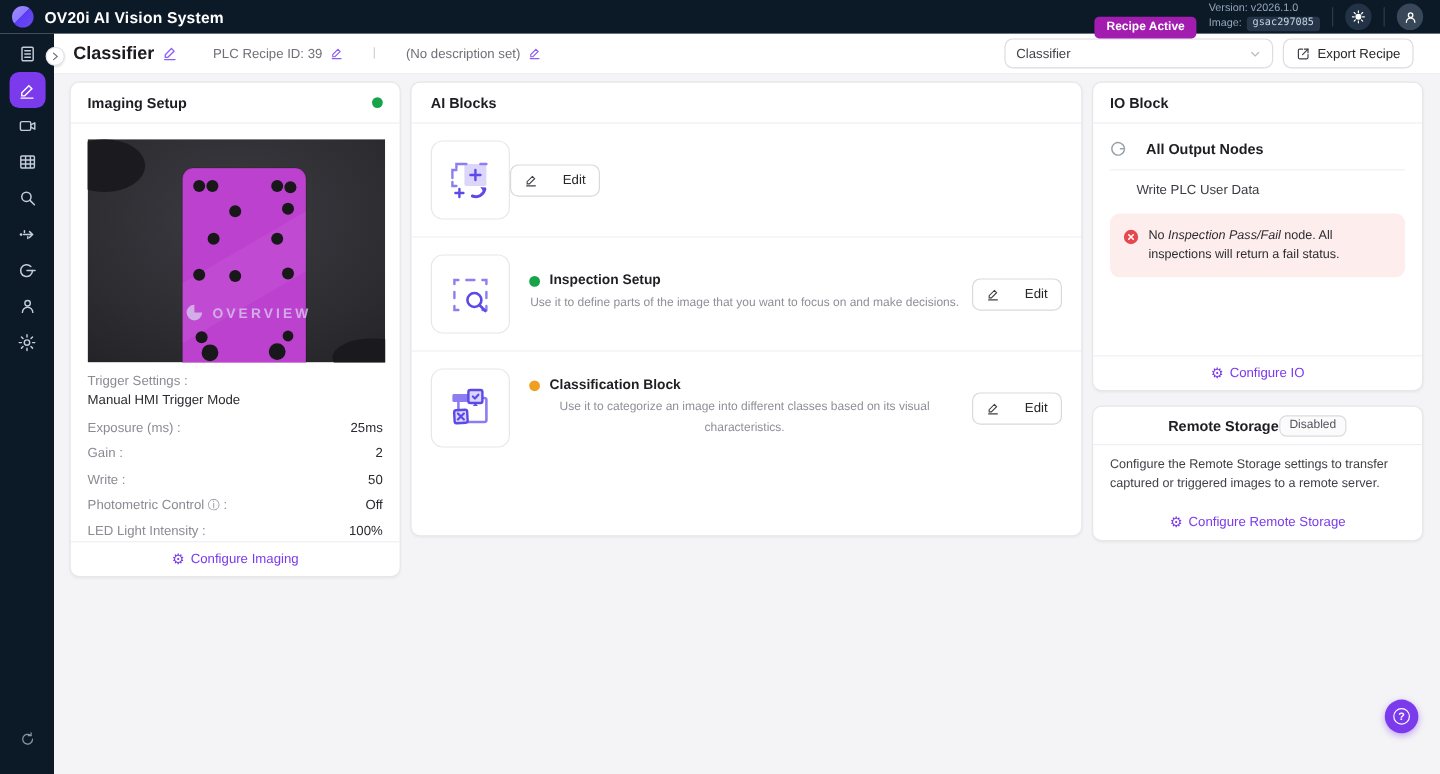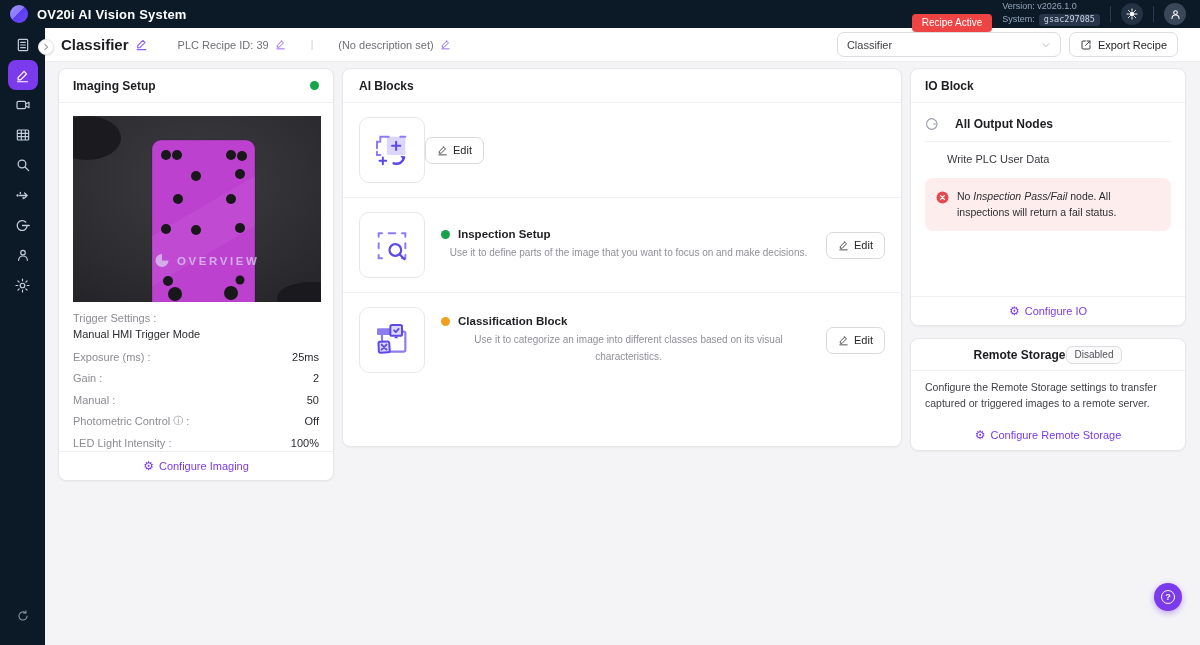--- a/index.html
+++ b/index.html
@@ -4,21 +4,21 @@
 <style>
   * { margin:0; padding:0; box-sizing:border-box; }
   html,body { width:1200px; height:645px; overflow:hidden; }
   body { font-family:"Liberation Sans", sans-serif; background:#f4f4f6; position:relative; color:#27272a; }
 
   
   .topbar { position:absolute; top:0; left:0; width:1200px; height:28px; background:#0c1a28; display:flex; align-items:center; padding:0 14px 0 10px; z-index:40; }
   .logo { width:18px; height:18px; border-radius:50%; background:linear-gradient(135deg,#9d8cff 0%,#8f7bff 45%,#5b3df5 46%,#6d4aef 100%); flex:0 0 auto; }
   .app-title { color:#fff; font-size:13px; font-weight:bold; margin-left:9px; letter-spacing:.2px; }
   .top-right { margin-left:auto; display:flex; align-items:center; gap:10px; }
-  .recipe-badge { background:#ef4444; color:#fff; font-size:10px; font-weight:normal; padding:4px 10px; border-radius:4px; line-height:1;margin-top:18px; }
+  .recipe-badge { background:#a21caf; color:#fff; font-size:10px; font-weight:bold; padding:4px 10px; border-radius:4px; line-height:1;margin-top:18px; }
   .ver-block { display:flex; flex-direction:column; gap:2px; font-size:9px; color:#93a5b9; line-height:1.1; }
   .serial-line { display:flex; align-items:center; gap:4px; }
   .serial-pill { background:#26354a; color:#c7d2df; font-family:"DejaVu Sans Mono", monospace; font-size:8.5px; padding:1px 5px; border-radius:3px; }
   .top-sep { width:1px; height:16px; background:#2b3b4f; }
   .circle-btn { width:22px; height:22px; border-radius:50%; background:#233244; display:flex; align-items:center; justify-content:center; cursor:pointer; }
   .circle-btn.avatar { background:#394859; }
 
   
   .sidebar { position:absolute; top:28px; left:0; bottom:0; width:45px; background:#0c1a28; z-index:30; display:flex; flex-direction:column; align-items:center; padding-top:2px; }
   .side-item { width:45px; height:30px; display:flex; align-items:center; justify-content:center; cursor:pointer; }
@@ -61,21 +61,21 @@
   
   #aiblocks { left:342px; top:68px; width:560px; height:379px;text-align:center; }
   #aiblocks .card-hd { justify-content:flex-start; padding:0 16px; }
   .ai-row { display:flex; align-items:center; padding:14px 16px; }
   .ai-row + .ai-row { border-top:1px solid #f0f0f3; }
   .ai-icon { width:66px; height:66px; border:1px solid #e7e7ea; border-radius:10px; display:flex; align-items:center; justify-content:center; flex:0 0 auto; align-self:flex-start; }
   .ai-text { flex:1; margin-left:16px; padding-right:10px; }
   .ai-name-row { display:flex; align-items:center; gap:8px; }
   .ai-name { font-size:11.5px; font-weight:bold; color:#1f1f24; }
   .ai-desc { font-size:10px; color:#8f8f98; line-height:1.65; margin-top:5px; max-width:400px; }
-  .edit-btn { height:27px; padding:0 11px; background:#fff; border:1px solid #d9d9de; border-radius:7px; display:flex; align-items:center; gap:5px; font-size:11px; color:#27272a; cursor:pointer; align-self:center; flex:0 0 auto; }
+  .edit-btn { height:27px; padding:0 11px; background:#fff; border:1px solid #d9d9de; border-radius:7px; display:flex; align-items:center; gap:21px; font-size:11px; color:#27272a; cursor:pointer; align-self:center; flex:0 0 auto; }
 
   
   #ioblock { left:910px; top:68px; width:276px; height:258px; }
   .io-body { padding:14px 14px 0 14px; }
   .io-group { display:flex; align-items:center; gap:16px; padding-bottom:10px; border-bottom:1px solid #f0f0f3; }
   .io-group .g { font-size:12px; font-weight:bold; color:#1d1d22; }
   .io-item { font-size:11px; color:#3a3a41; margin:11px 0 0 22px; }
   .alert { margin-top:13px; background:#fdeded; border-radius:8px; padding:10px 11px; display:flex; gap:8px; align-items:flex-start; }
   .alert-ic { flex:0 0 auto; margin-top:3px; }
   .alert-tx { font-size:10.5px; color:#2e2e33; line-height:1.55; }
@@ -96,21 +96,21 @@
 <body>
 
 <div class="topbar">
   <div class="logo"></div>
   <div class="app-title">OV20i AI Vision System</div>
   <div class="top-right">
     <div class="recipe-badge">Recipe Active</div>
     <div class="ver-block">
       <span>Version: v2026.1.0</span>
       <span class="serial-line">
-        <span>System:</span>
+        <span>Image:</span>
         <span class="serial-pill">gsac297085</span>
       </span>
     </div>
     <div class="top-sep"></div>
     <div class="circle-btn">
       <svg width="12" height="12" viewBox="0 0 24 24" fill="none" stroke="#fff" stroke-width="2" stroke-linecap="round">
           <circle cx="12" cy="12" r="4" fill="#fff"></circle>
           <path d="M12 2v3M12 19v3M2 12h3M19 12h3M4.9 4.9l2.1 2.1M17 17l2.1 2.1M19.1 4.9L17 7M7 17l-2.1 2.1"></path>
         </svg>
     </div>
@@ -309,21 +309,21 @@
     <div class="set-valline">Manual HMI Trigger Mode</div>
     <div class="set-row">
       <span class="lab">Exposure (ms) :</span>
       <span class="val">25ms</span>
     </div>
     <div class="set-row">
       <span class="lab">Gain :</span>
       <span class="val">2</span>
     </div>
     <div class="set-row">
-      <span class="lab">Manual :</span>
+      <span class="lab">Write :</span>
       <span class="val">50</span>
     </div>
     <div class="set-row">
       <span class="lab">
         <span>Photometric Control</span>
         <span class="info-glyph">ⓘ</span>
         <span>:</span>
       </span>
       <span class="val">Off</span>
     </div>

